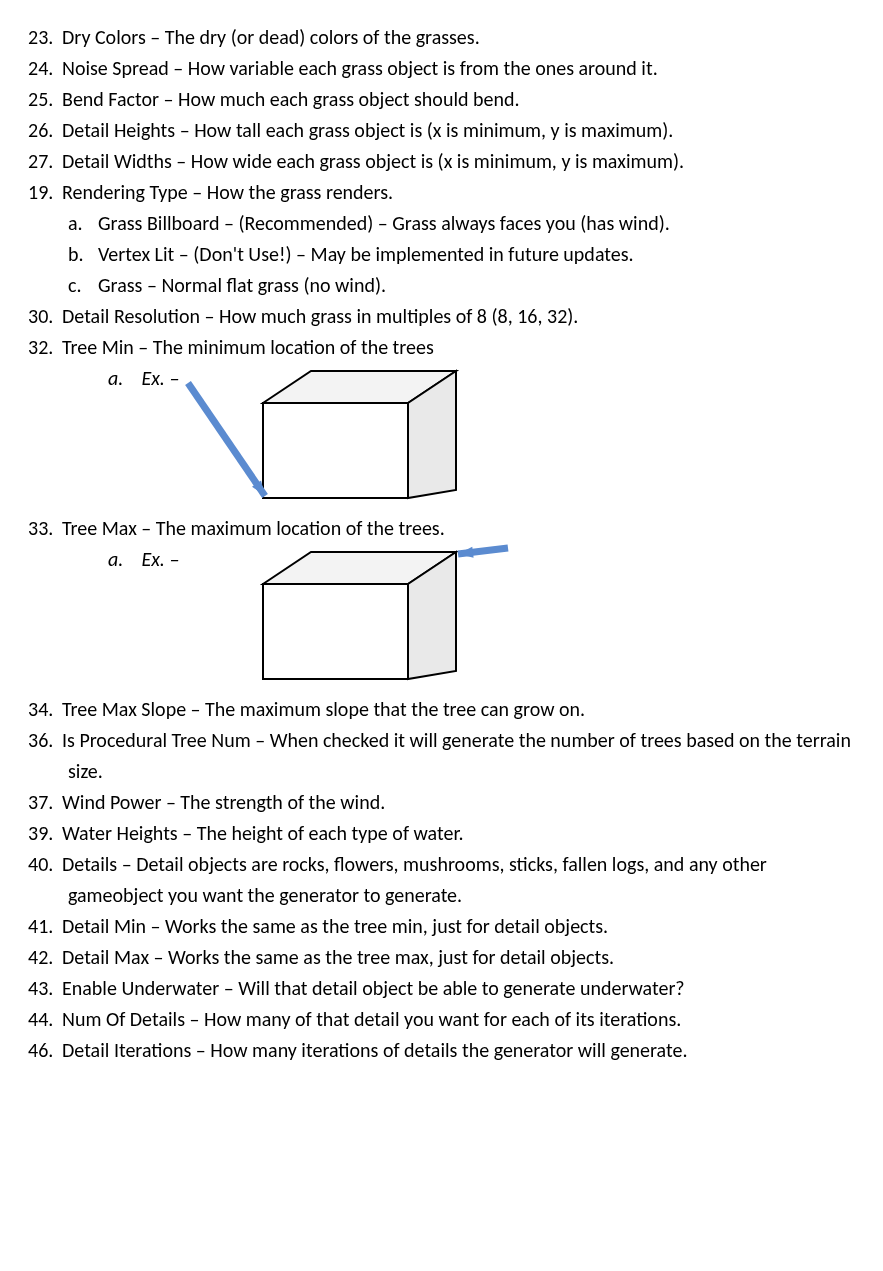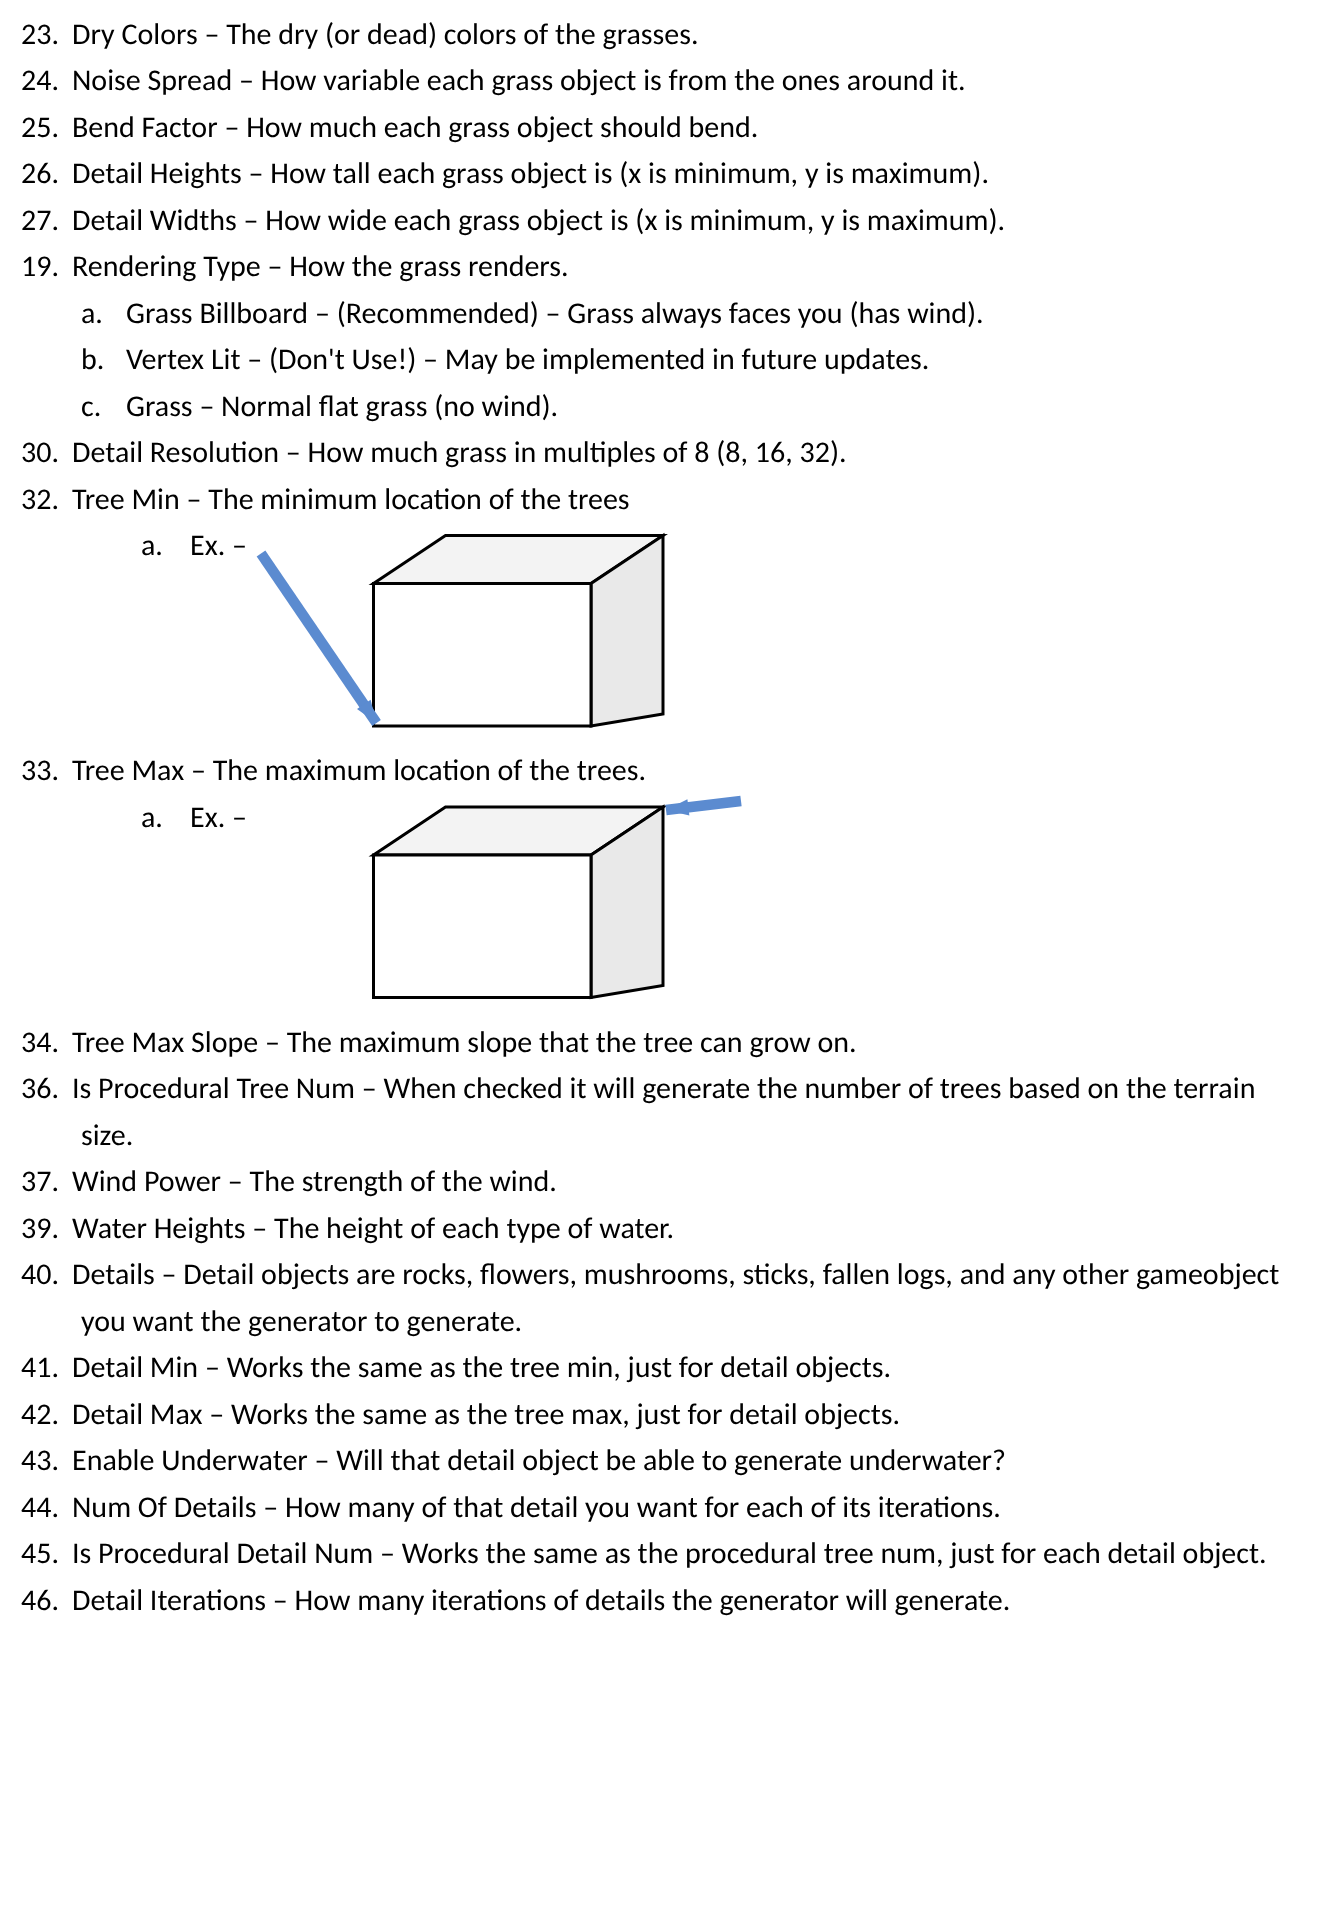--- a/index.html
+++ b/index.html
@@ -7,21 +7,21 @@
     font-size: 20px;
     color: #000;
     background: #fff;
     margin: 0;
     padding: 4px 10px 20px 10px;
     width: 863px;
     line-height: 1.55;
   }
   ol.main {
     list-style: none;
-    margin: 4px;
+    margin: 18px;
     padding: 0;
   }
   ol.main > li {
     display: block;
     padding-left: 40px;
     text-indent: -40px;
     margin: 0;
   }
   ol.main > li .num {
     display: inline-block;
@@ -42,20 +42,21 @@
   ol.sub > li .num {
     display: inline-block;
     width: 30px;
     text-indent: 0;
   }
   .figrow {
     display: flex;
     align-items: flex-start;
     text-indent: 0;
     padding-left: 0;
+    font-style: italic;
   }
   .figrow .sub-lead {
     padding-left: 80px;
     flex: none;
     padding-right: 4px;
   }
   .cube-holder {
     position: relative;
     width: 330px;
     height: 150px;
@@ -113,15 +114,14 @@
     </div>
     <li><span class="num">34.</span><span>Tree Max Slope – The maximum slope that the tree can grow on.</span></li>
     <li><span class="num">36.</span><span>Is Procedural Tree Num – When checked it will generate the number of trees based on the terrain size.</span></li>
     <li><span class="num">37.</span><span>Wind Power – The strength of the wind.</span></li>
     <li><span class="num">39.</span><span>Water Heights – The height of each type of water.</span></li>
     <li><span class="num">40.</span><span>Details – Detail objects are rocks, flowers, mushrooms, sticks, fallen logs, and any other gameobject you want the generator to generate.</span></li>
     <li><span class="num">41.</span><span>Detail Min – Works the same as the tree min, just for detail objects.</span></li>
     <li><span class="num">42.</span><span>Detail Max – Works the same as the tree max, just for detail objects.</span></li>
     <li><span class="num">43.</span><span>Enable Underwater – Will that detail object be able to generate underwater?</span></li>
     <li><span class="num">44.</span><span>Num Of Details – How many of that detail you want for each of its iterations.</span></li>
-    <li><span class="num">45.</span><span>Is Procedural Detail Num – Works the same as the procedural tree num, just for each detail object.</span></li>
     <li><span class="num">46.</span><span>Detail Iterations – How many iterations of details the generator will generate.</span></li>
   </ol>
 
 </body></html>

